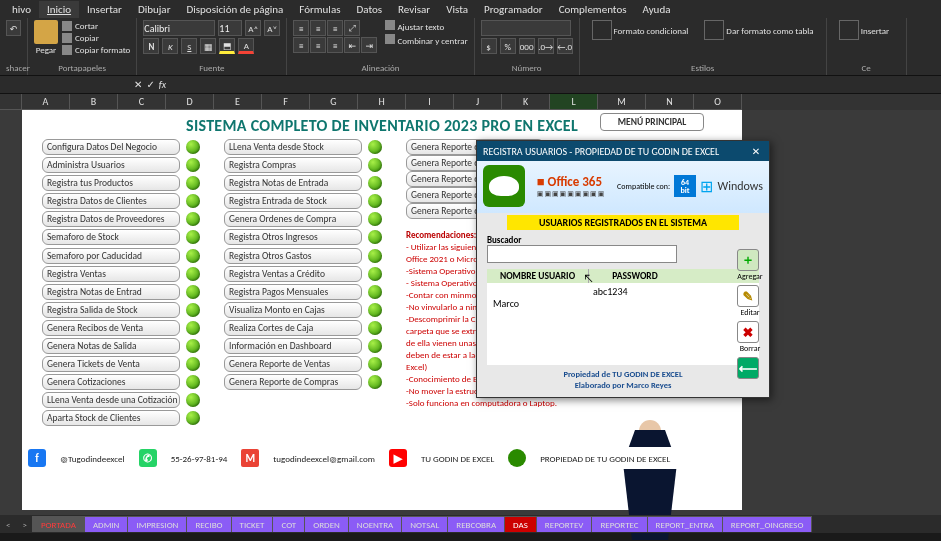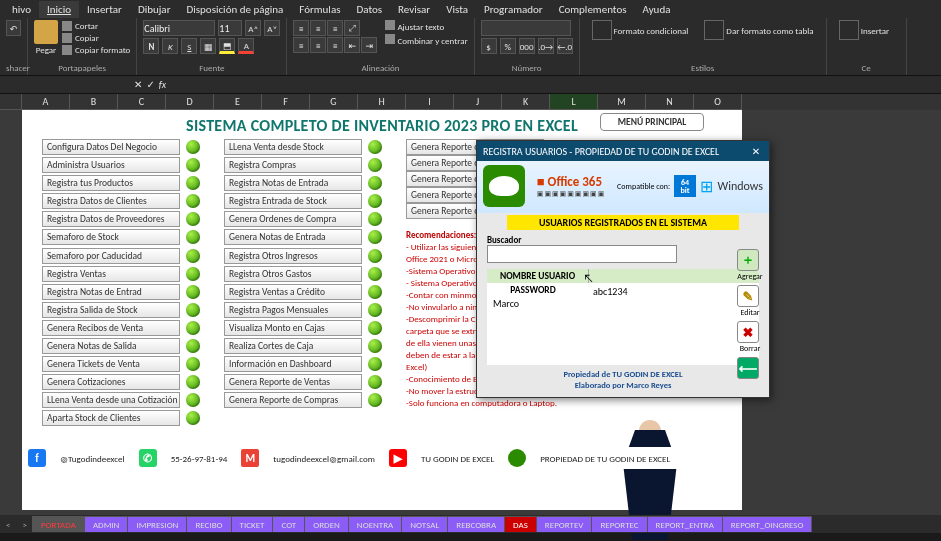--- a/index.html
+++ b/index.html
@@ -38,21 +38,21 @@
   .sheet-area { position: relative; background: #3a3a3a; height: 421px; }
   .col-headers { display: flex; background: #333; height: 16px; font-size: 10px;}
   .corner { width: 22px; border-right: 1px solid #555; border-bottom:1px solid #555;}
   .col { width: 48px; text-align: center; border-right: 1px solid #555; border-bottom:1px solid #555; line-height:16px;}
   .col.active { background: #224422; }
   .sheet-body { position: relative; background: #fff; margin-left: 22px; height: 400px; width: 720px;}
   .page-title { color: #0f766e; font-weight: bold; font-size: 16px; text-align: center; padding: 6px 0 4px 0; letter-spacing: .3px;}
   .btn-columns { display: flex; gap: 24px; padding: 0 20px;}
   .btn-col { display: flex; flex-direction: column; gap: 2.1px;}
   .wbtn { display: flex; align-items: center; gap: 6px;}
-  .wbtn-body { width: 138px; height: 16px; background: linear-gradient(#fff,#e6e6e6); border: 1px solid #999; border-radius: 0; font-size: 9.5px; color: #333; padding: 0 4px; line-height:14px; white-space: nowrap; overflow:hidden;}
+  .wbtn-body { width: 138px; height: 16px; background: linear-gradient(#fff,#e6e6e6); border: 1px solid #999; border-radius: 6px; font-size: 9.5px; color: #333; padding: 0 4px; line-height:14px; white-space: nowrap; overflow:hidden;}
   .orb { width: 14px; height: 14px; border-radius: 50%; background: radial-gradient(circle at 35% 30%, #a8f048, #2a8a00); box-shadow: inset -1px -1px 2px rgba(0,0,0,.3);}
   .recs { font-size: 9px; color: #c00; padding: 8px 0 0 0; line-height: 12px; width: 190px;}
   .recs-title { font-weight: bold; color: #b00;}
   .menu-principal { position:absolute; top: 3px; right: 38px; width: 104px; height:18px; background:#fff; border:1px solid #888; border-radius:4px; font-size:9.5px; color:#333; display:flex; align-items:center; justify-content:center; font-weight:bold;}
 
   .footer-bar { position: absolute; bottom: 46px; left: 22px; width: 720px; height: 22px; background: #fff; display: flex; align-items: center; gap: 14px; padding: 0 6px; font-size: 9px; color:#222;}
   .social { width: 18px; height: 18px; border-radius: 3px; display: inline-flex; align-items: center; justify-content: center; color: #fff; font-weight: bold; font-size: 11px;}
   .fb { background: #1877f2; } .wa { background: #25d366; } .gm { background: #ea4335; border-radius: 2px;} .yt { background: #ff0000; border-radius: 3px;}
   .footer-text { color: #222; }
 
@@ -70,21 +70,21 @@
   .logo-sq { width:42px; height:42px; background:#2a8a00; border-radius:6px; display:flex; align-items:center; justify-content:center;}
   .logo-face { width:30px; height:20px; background:#fff; border-radius:50% 50% 40% 40%; position:relative;}
   .office-txt { color:#d83b01; font-weight:bold; font-size:13px;}
   .bit64 { width:22px; height:22px; background:#0078d7; color:#fff; font-size:8px; display:flex; flex-direction:column; align-items:center; justify-content:center; font-weight:bold; line-height:8px;}
   .win-txt { color:#333; font-size:12px;}
   .section-band { background: #ffe600; font-weight:bold; font-size:10px; text-align:center; margin: 2px 30px; padding:1px 4px;}
   .search-area { padding: 2px 10px 6px;}
   .search-label { font-size:9px; font-weight:bold;}
   .search-input { width: 190px; height:18px; border:1px solid #888; background:#fff;}
   .user-table { margin: 0 10px; background:#fff;}
-  .ut-header { display:flex; background:#d6ecc6; font-size:9.5px; font-weight:bold; height:14px;flex-direction:column;}
+  .ut-header { display:flex; background:#d6ecc6; font-size:9.5px; font-weight:bold; height:14px;}
   .ut-col1 { width:102px; text-align:center; border-right:1px solid #aaa; line-height:14px;}
   .ut-col2 { width:92px; text-align:center; line-height:14px;}
   .ut-row { display:flex; font-size:10px; height:82px; align-items:flex-start; padding-top:2px;}
   .ut-row .c1 { width:102px; padding-left:6px;margin-top:12px;} .ut-row .c2 { width:92px; padding-left:4px;}
   .dlg-actions { position:absolute; right:6px; top:108px; display:flex; flex-direction:column; gap:4px; align-items:center;}
   .act { width:26px; text-align:center; font-size:8px; cursor:pointer;}
   .act .ic { width:22px; height:22px; border:1px solid #888; background:#fff; border-radius:3px; display:flex; align-items:center; justify-content:center; font-size:13px; font-weight:bold;}
   .act.add .ic { color:#0a0; background:#cfe8c0;}
   .act.edit .ic { color:#b58900;}
   .act.del .ic { color:#c00;}
@@ -343,24 +343,20 @@
           <div class="wbtn">
             <div class="wbtn-body">Registra Notas de Entrada</div>
             <div class="orb"></div>
           </div>
           <div class="wbtn">
             <div class="wbtn-body">Registra Entrada de Stock</div>
             <div class="orb"></div>
           </div>
           <div class="wbtn">
             <div class="wbtn-body">Genera Ordenes de Compra</div>
-            <div class="orb"></div>
-          </div>
-          <div class="wbtn">
-            <div class="wbtn-body">Genera Notas de Entrada</div>
             <div class="orb"></div>
           </div>
           <div class="wbtn">
             <div class="wbtn-body">Registra Otros Ingresos</div>
             <div class="orb"></div>
           </div>
           <div class="wbtn">
             <div class="wbtn-body">Registra Otros Gastos</div>
             <div class="orb"></div>
           </div>

